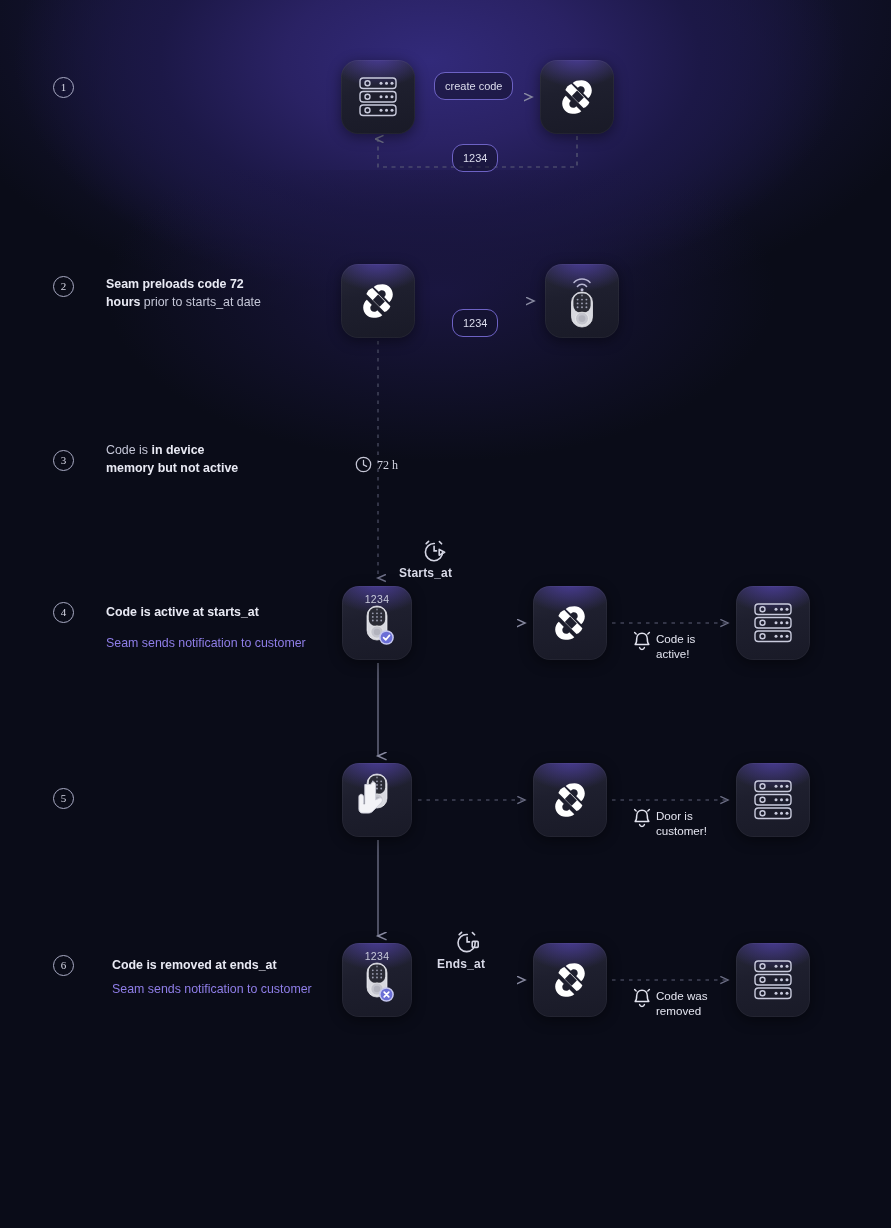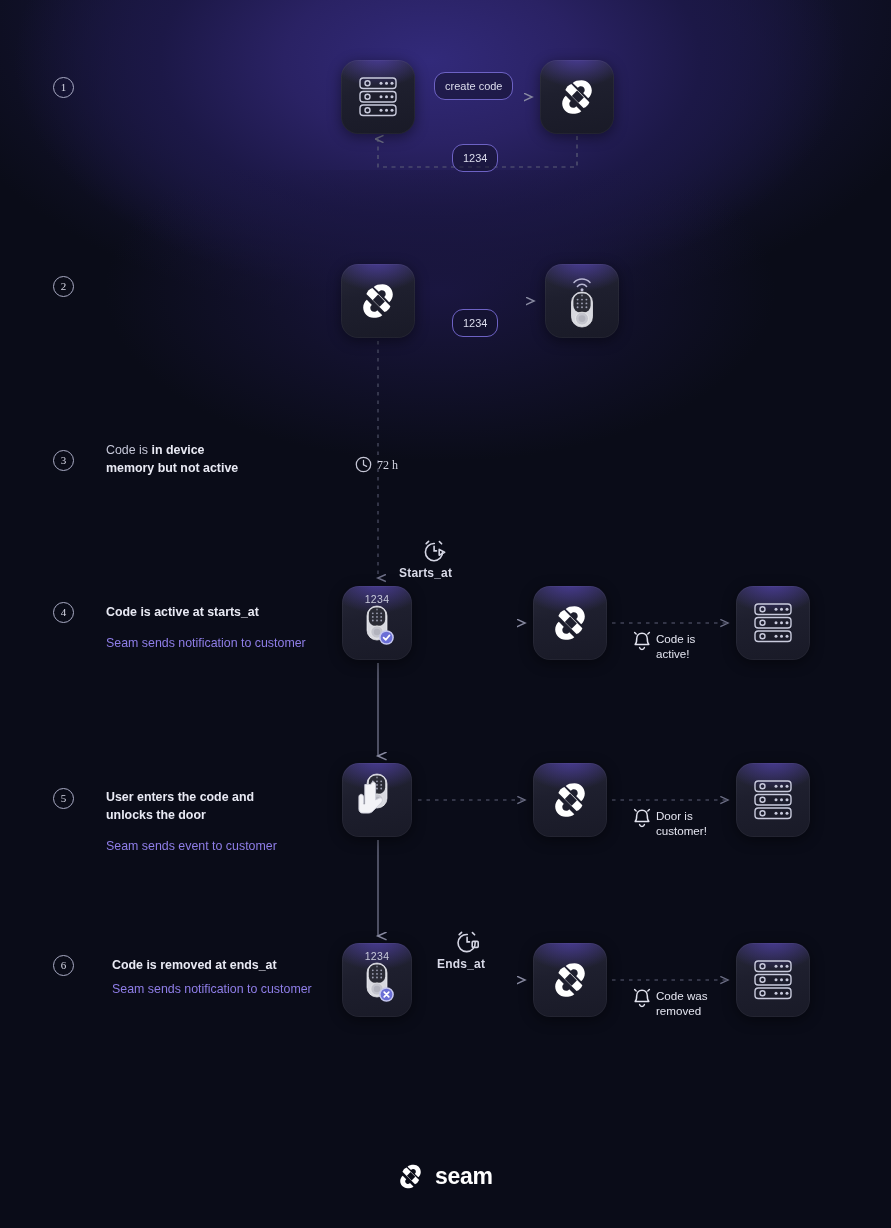--- a/index.html
+++ b/index.html
@@ -169,20 +169,24 @@
       <path d="M13.4 35.8c-5.6 0-10.2-4.6-10.2-10.2 0-3.1 1.4-5.9 3.6-7.8l5.1 5.1c-1 .7-1.6 1.8-1.6 3.1 0 2.1 1.7 3.8 3.8 3.8 1.3 0 2.4-.6 3.1-1.6l5.1 5.1c-1.9 2.1-5.2 2.5-8.9 2.5z" fill="#fff"></path>
       <path d="M12.3 6.1 30.4 24.2a10.2 10.2 0 0 1-5.9 5.9L6.4 12a10.2 10.2 0 0 1 5.9-5.9z" fill="#fff"></path>
       <path d="M18.1 12.6l6.8 6.8-5.3 5.3-6.8-6.8z" fill="#1e1f2e"></path>
       <path d="M13.9 8.4 28.9 23.4" stroke="#1e1f2e" stroke-width="0" fill="none"></path>
     </svg>
   </div>
 
   <div class="pill" style="left:452px;top:144px">1234</div>
 
   <div class="step-num" style="left:53px;top:276px">2</div>
+  <div class="step-text" style="left:106px;top:276px">
+    <span class="b">Seam preloads code 72</span><br>
+    <span class="b">hours</span><span class="n"> prior to starts_at date</span>
+  </div>
 
   <div class="tile sm" style="left:341px;top:264px">
     <svg width="36" height="38" viewBox="0 0 36 38">
       <path d="M22.6 2.2c5.6 0 10.2 4.6 10.2 10.2 0 3.1-1.4 5.9-3.6 7.8l-5.1-5.1c1-.7 1.6-1.8 1.6-3.1 0-2.1-1.7-3.8-3.8-3.8-1.3 0-2.4.6-3.1 1.6L13.7 5C15.6 2.9 18.9 2.2 22.6 2.2z" fill="#fff"></path>
       <path d="M13.4 35.8c-5.6 0-10.2-4.6-10.2-10.2 0-3.1 1.4-5.9 3.6-7.8l5.1 5.1c-1 .7-1.6 1.8-1.6 3.1 0 2.1 1.7 3.8 3.8 3.8 1.3 0 2.4-.6 3.1-1.6l5.1 5.1c-1.9 2.1-5.2 2.5-8.9 2.5z" fill="#fff"></path>
       <path d="M12.3 6.1 30.4 24.2a10.2 10.2 0 0 1-5.9 5.9L6.4 12a10.2 10.2 0 0 1 5.9-5.9z" fill="#fff"></path>
       <path d="M18.1 12.6l6.8 6.8-5.3 5.3-6.8-6.8z" fill="#1e1f2e"></path>
     </svg>
   </div>
 
@@ -306,25 +310,20 @@
           <circle cx="28.5" cy="20.7" r="1.5"></circle>
           <circle cx="34" cy="20.7" r="1.5"></circle>
         <circle cx="23" cy="34.2" r="1.5"></circle>
           <circle cx="28.5" cy="34.2" r="1.5"></circle>
           <circle cx="34" cy="34.2" r="1.5"></circle>
       </g>
     </svg>
   </div>
 
   <div class="step-num" style="left:53px;top:788px">5</div>
-  <div class="step-text" style="left:106px;top:789px">
-    <span class="b">User enters the code and</span><br>
-    <span class="b">unlocks the door</span>
-    <span class="sub gap">Seam sends event to customer</span>
-  </div>
 
   <div class="tile lg" style="left:342px;top:763px">
     <svg width="52" height="60" viewBox="0 0 52 60">
       <g transform="translate(16,4)">
         <rect x="0" y="0" width="20" height="34" rx="9.8" fill="#d8d9e0" stroke="#f2f2f6" stroke-width=".7"></rect>
         <rect x="1.8" y="1.6" width="16.4" height="18.4" rx="6.8" fill="#2a2b35"></rect>
         <circle cx="10" cy="3.5" r=".9" fill="#7f8190"></circle>
         <g fill="#9ea0b4">
           <circle cx="5.8" cy="7.3" r=".9"></circle>
             <circle cx="10" cy="7.3" r=".9"></circle>
@@ -465,23 +464,14 @@
         <circle cx="23" cy="20.7" r="1.5"></circle>
           <circle cx="28.5" cy="20.7" r="1.5"></circle>
           <circle cx="34" cy="20.7" r="1.5"></circle>
         <circle cx="23" cy="34.2" r="1.5"></circle>
           <circle cx="28.5" cy="34.2" r="1.5"></circle>
           <circle cx="34" cy="34.2" r="1.5"></circle>
       </g>
     </svg>
   </div>
 
-  <div id="footer">
-    <svg width="25" height="27" viewBox="0 0 36 38" style="display:inline-block;vertical-align:middle">
-      <path d="M22.6 2.2c5.6 0 10.2 4.6 10.2 10.2 0 3.1-1.4 5.9-3.6 7.8l-5.1-5.1c1-.7 1.6-1.8 1.6-3.1 0-2.1-1.7-3.8-3.8-3.8-1.3 0-2.4.6-3.1 1.6L13.7 5C15.6 2.9 18.9 2.2 22.6 2.2z" fill="#fff"></path>
-      <path d="M13.4 35.8c-5.6 0-10.2-4.6-10.2-10.2 0-3.1 1.4-5.9 3.6-7.8l5.1 5.1c-1 .7-1.6 1.8-1.6 3.1 0 2.1 1.7 3.8 3.8 3.8 1.3 0 2.4-.6 3.1-1.6l5.1 5.1c-1.9 2.1-5.2 2.5-8.9 2.5z" fill="#fff"></path>
-      <path d="M12.3 6.1 30.4 24.2a10.2 10.2 0 0 1-5.9 5.9L6.4 12a10.2 10.2 0 0 1 5.9-5.9z" fill="#fff"></path>
-      <path d="M18.1 12.6l6.8 6.8-5.3 5.3-6.8-6.8z" fill="#0a0c18"></path>
-    </svg>
-    <span class="wm">seam</span>
-  </div>
 
 </div>
 
 </body></html>

